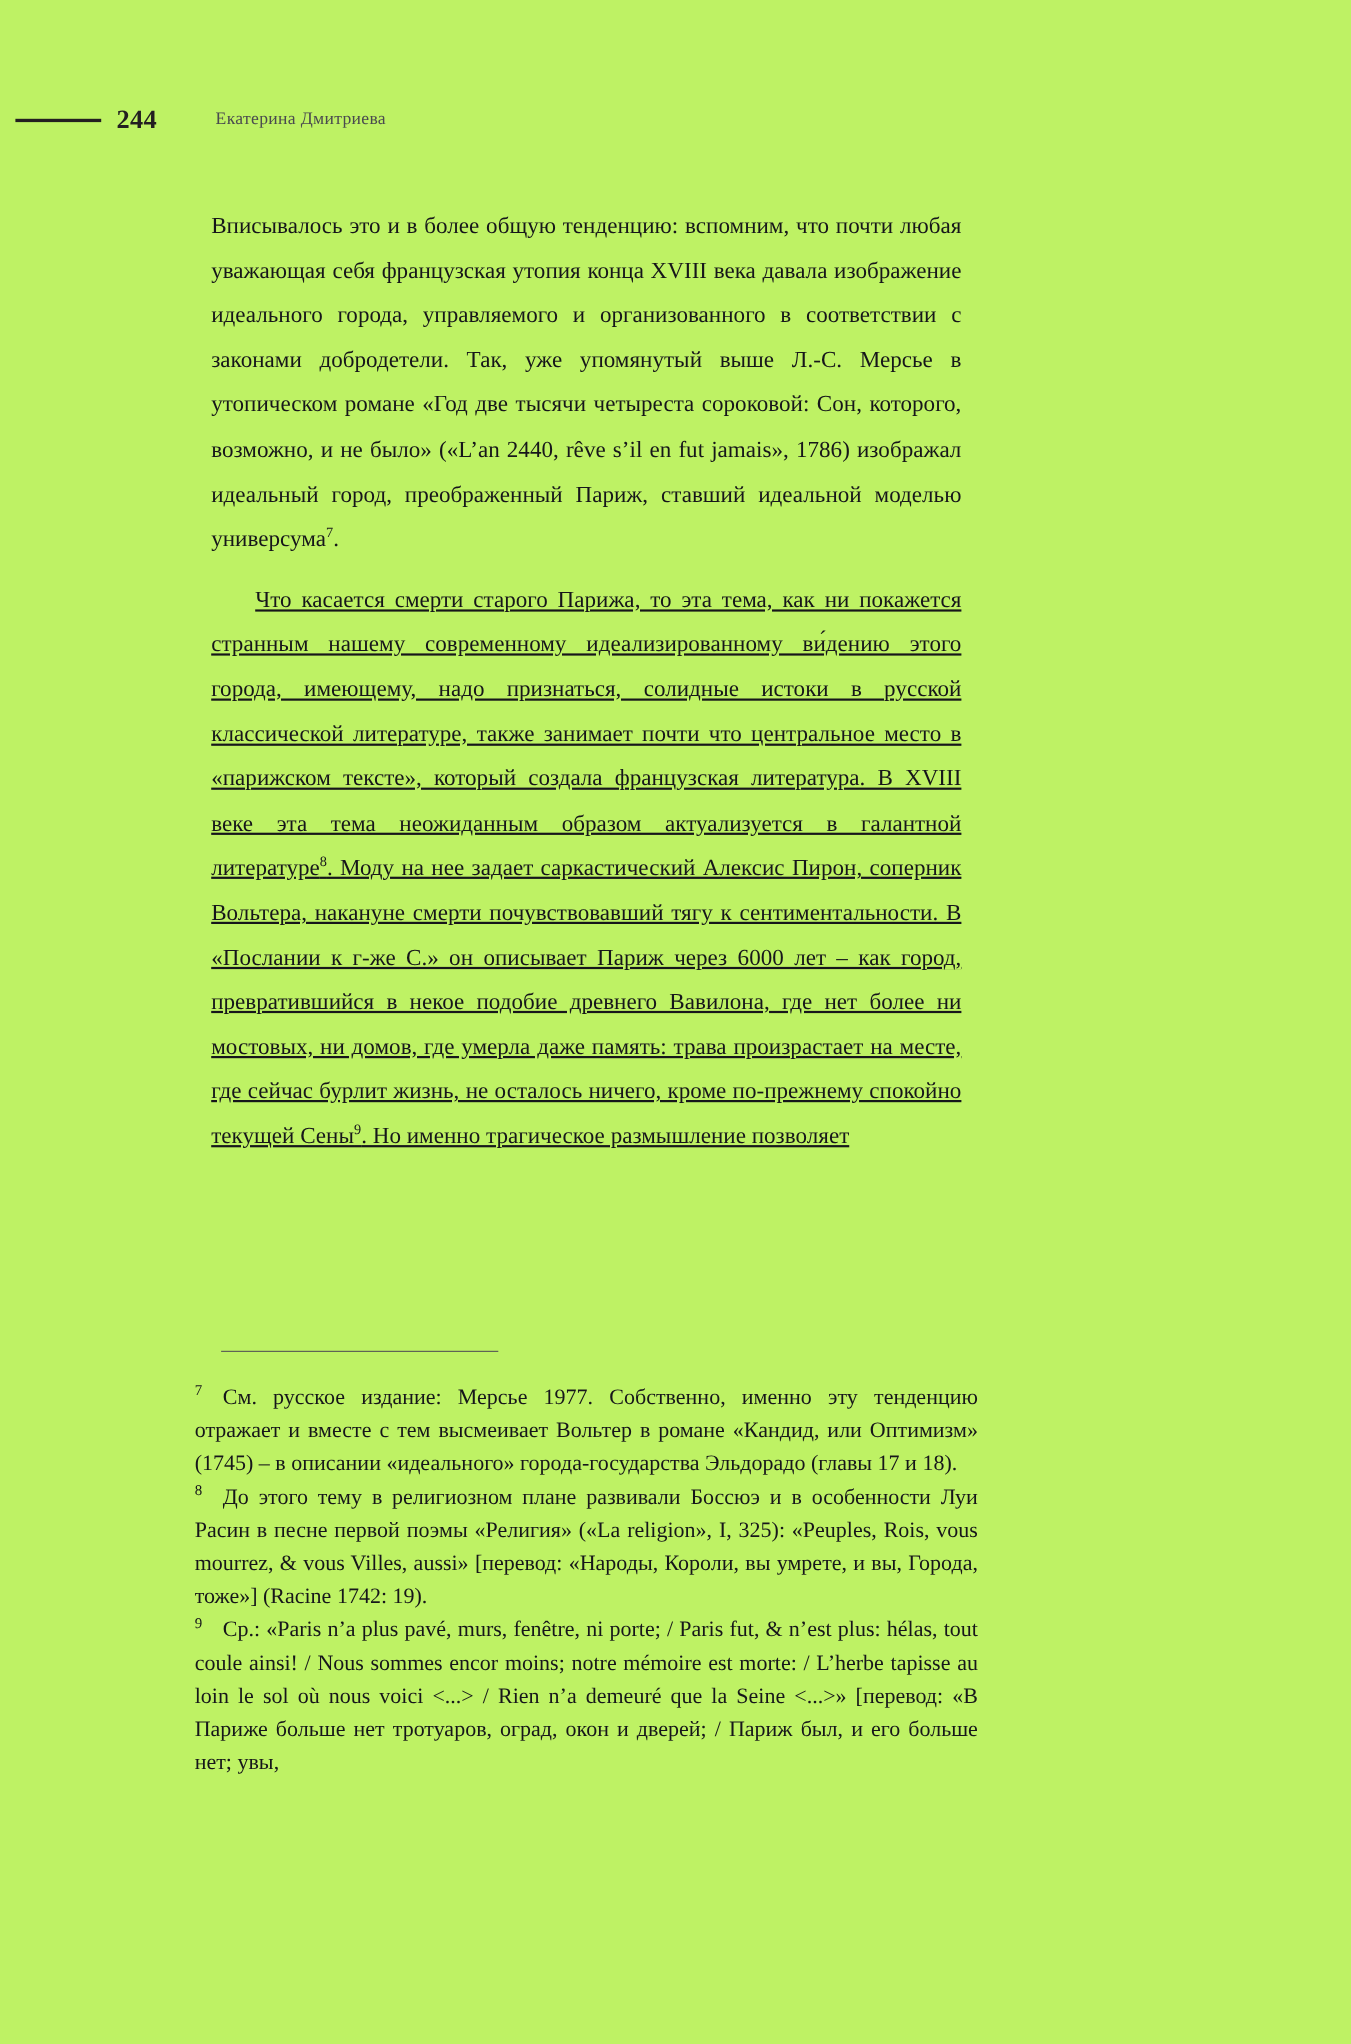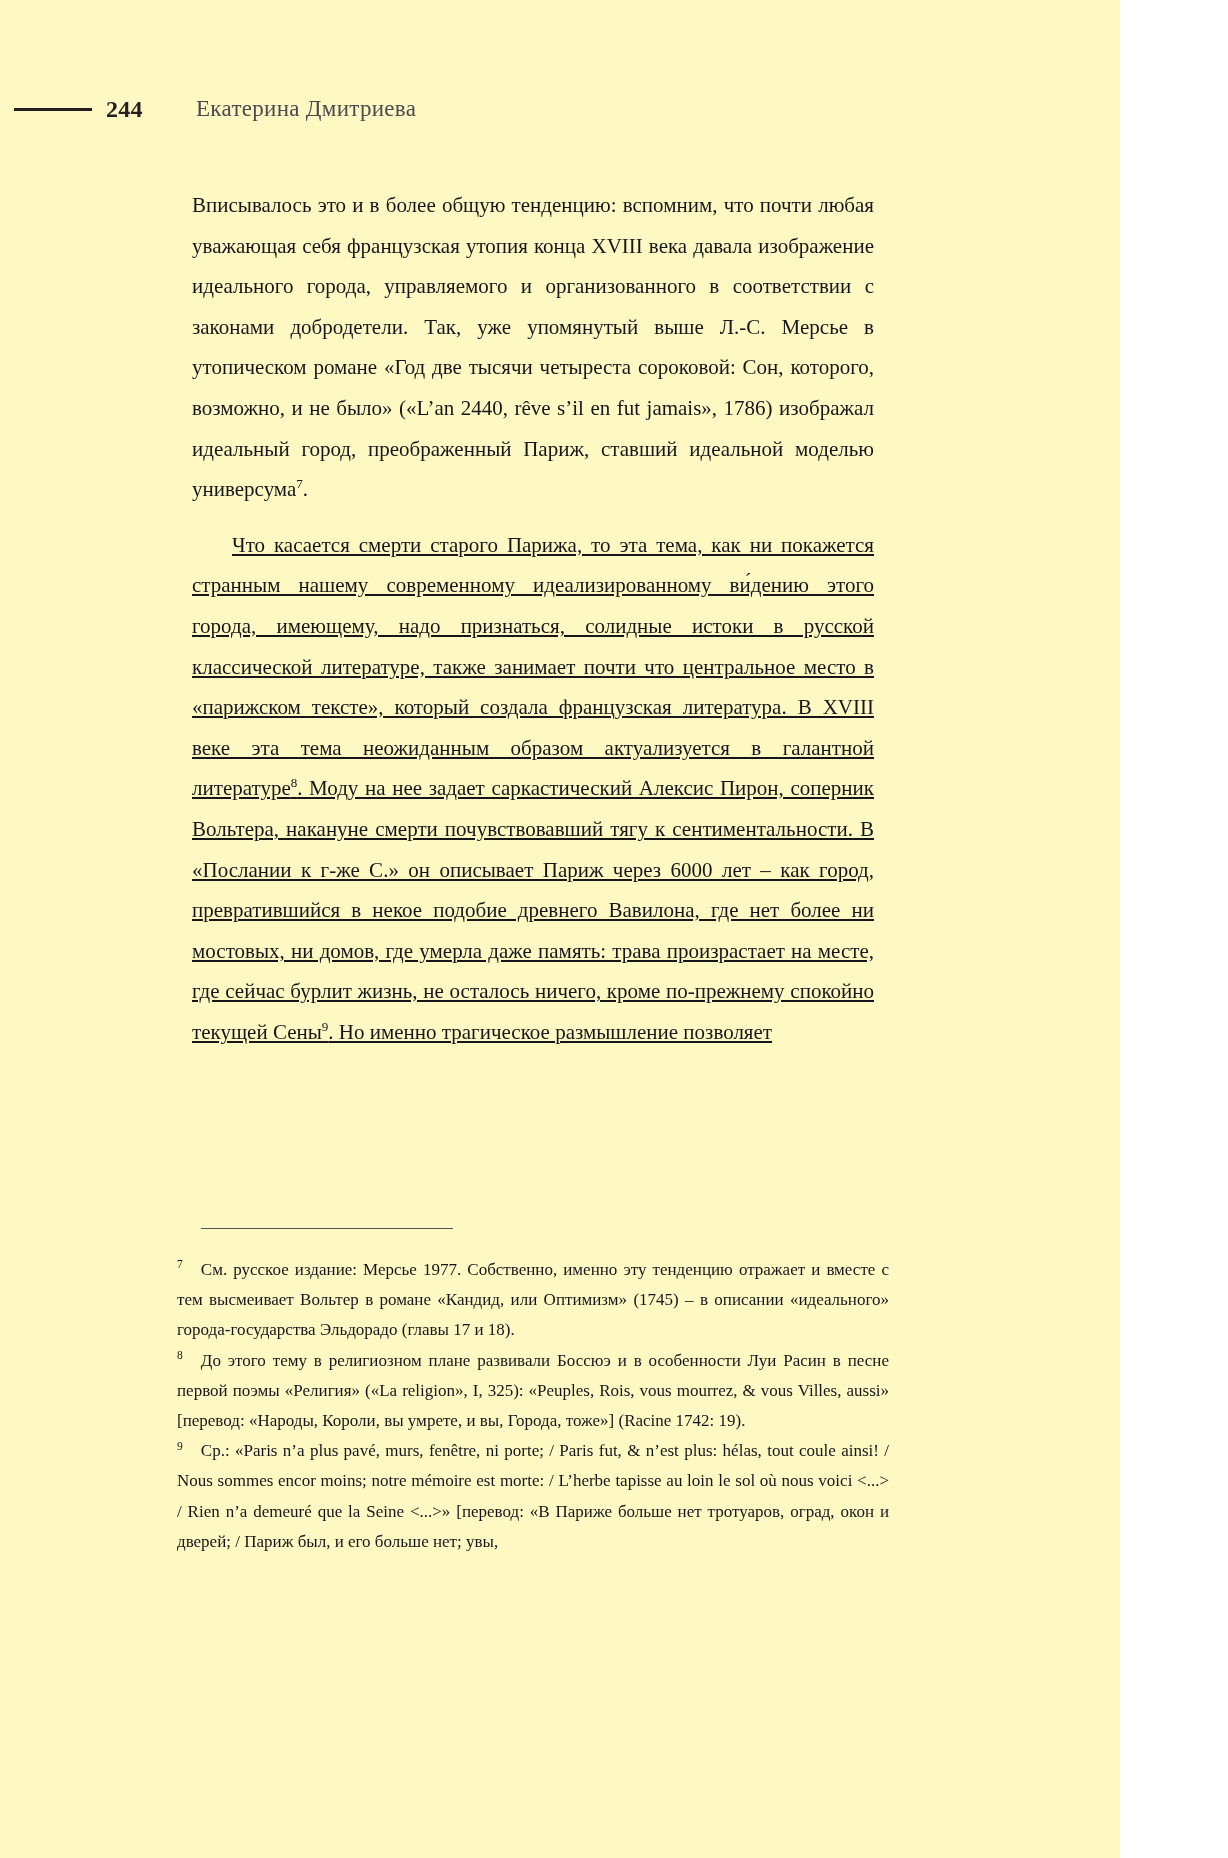--- a/index.html
+++ b/index.html
@@ -3,23 +3,23 @@
 <meta charset="utf-8">
 <style>
   html, body {
     margin: 0;
     padding: 0;
     background: #ffffff;
   }
 
   .page {
     position: relative;
-    width: 1120px;
+    width: 1228px;
     height: 1858px;
-    background: #fef9c3;
+    background: #bef264;
     overflow: hidden;
     font-family: "Liberation Serif", "DejaVu Serif", serif;
     color: #1a1a1a;
   }
 
   
   .running-head {
     position: absolute;
     left: 0;
     top: 92px;
@@ -41,21 +41,21 @@
   .folio {
     font-size: 24px;
     font-weight: bold;
     color: #231f20;
     letter-spacing: 0.2px;
     flex: 0 0 auto;
     width: 90px;
   }
 
   .running-title {
-    font-size: 23px;
+    font-size: 16px;
     color: #4a4a4f;
     letter-spacing: 0.3px;
     flex: 0 0 auto;
   }
 
   
   .text-block {
     position: absolute;
     left: 177px;
     top: 170px;
@@ -93,21 +93,21 @@
 
   .footnote-rule {
     width: 252px;
     height: 1px;
     background: #555;
     margin: 0 0 26px 24px;
   }
 
   .footnote {
     margin: 0 0 0 0;
-    font-size: 17px;
+    font-size: 20px;
     line-height: 30.2px;
     text-align: justify;
     color: #16161a;
   }
 
   .footnote .marker {
     font-size: 0.68em;
     vertical-align: super;
     line-height: 0;
     margin-right: 0.35em;

